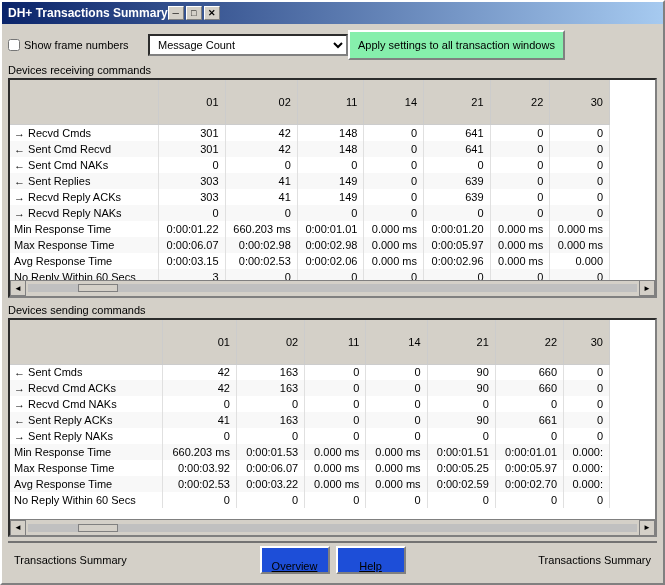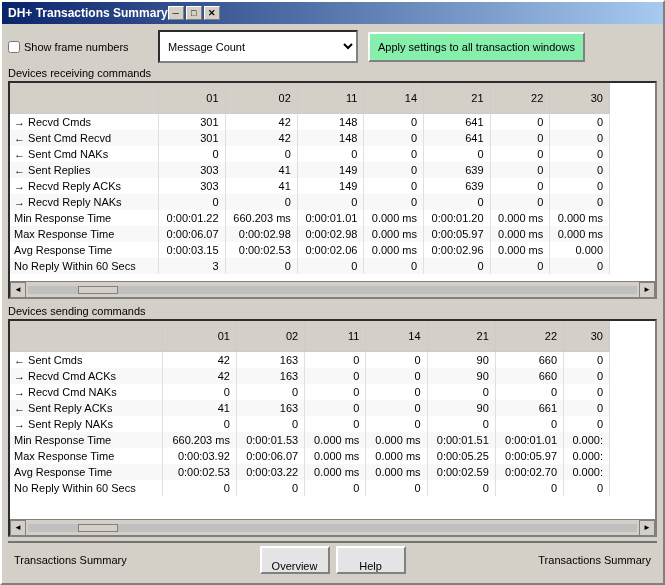--- a/index.html
+++ b/index.html
@@ -51,39 +51,38 @@
       flex: 1;
       padding: 6px;
       display: flex;
       flex-direction: column;
       gap: 4px;
       overflow: hidden;
     }
     .top-bar {
       display: flex;
       align-items: center;
-      gap: 10px;
     }
     .checkbox-area {
       display: flex;
       align-items: center;
       gap: 4px;
       min-width: 140px;
     }
     .checkbox-area input[type=checkbox] {
       width: 12px;
       height: 12px;
     }
     .dropdown-area {
       display: flex;
       align-items: center;
     }
     .dropdown {
       width: 200px;
-      height: 33px;
+      height: 22px;
       background: white;
       border: 2px inset #808080;
       font-family: inherit;
       font-size: 11px;
       padding: 0 4px;
     }
     .apply-btn {
       height: 30px;
       padding: 0 8px;
       background: #86efac;
@@ -111,21 +110,21 @@
       overflow-y: hidden;
       flex: 1;
     }
     .data-table {
       border-collapse: collapse;
       font-size: 11px;
       min-width: 600px;
     }
     .data-table th {
       text-align: right;
-      padding: 9px 6px;
+      padding: 16px 6px;
       font-weight: normal;
       border-bottom: 1px solid #ccc;
       background: #d4d0c8;
       border-right: 1px solid #ccc;
       white-space: nowrap;
     }
     .data-table td {
       text-align: right;
       padding: 0px 6px;
       border-right: 1px solid #e0e0e0;
@@ -186,27 +185,28 @@
       font-size: 11px;
     }
     .bottom-buttons {
       display: flex;
       gap: 6px;
     }
     .bottom-btn {
       height: 22px;
       width: 70px;
       padding: 12px 8px;
-      background: #e5e5e5;
+      background: #1d4ed8;
       border: 2px solid #ffffff;
       border-right-color: #808080;
       border-bottom-color: #808080;
       font-family: inherit;
       font-size: 11px;
       cursor: pointer;
+      text-decoration: underline;
     }
     .two-sections {
       display: flex;
       flex-direction: column;
       flex: 1;
       gap: 6px;
       overflow: hidden;
     }
     .section-half {
       flex: 1;

